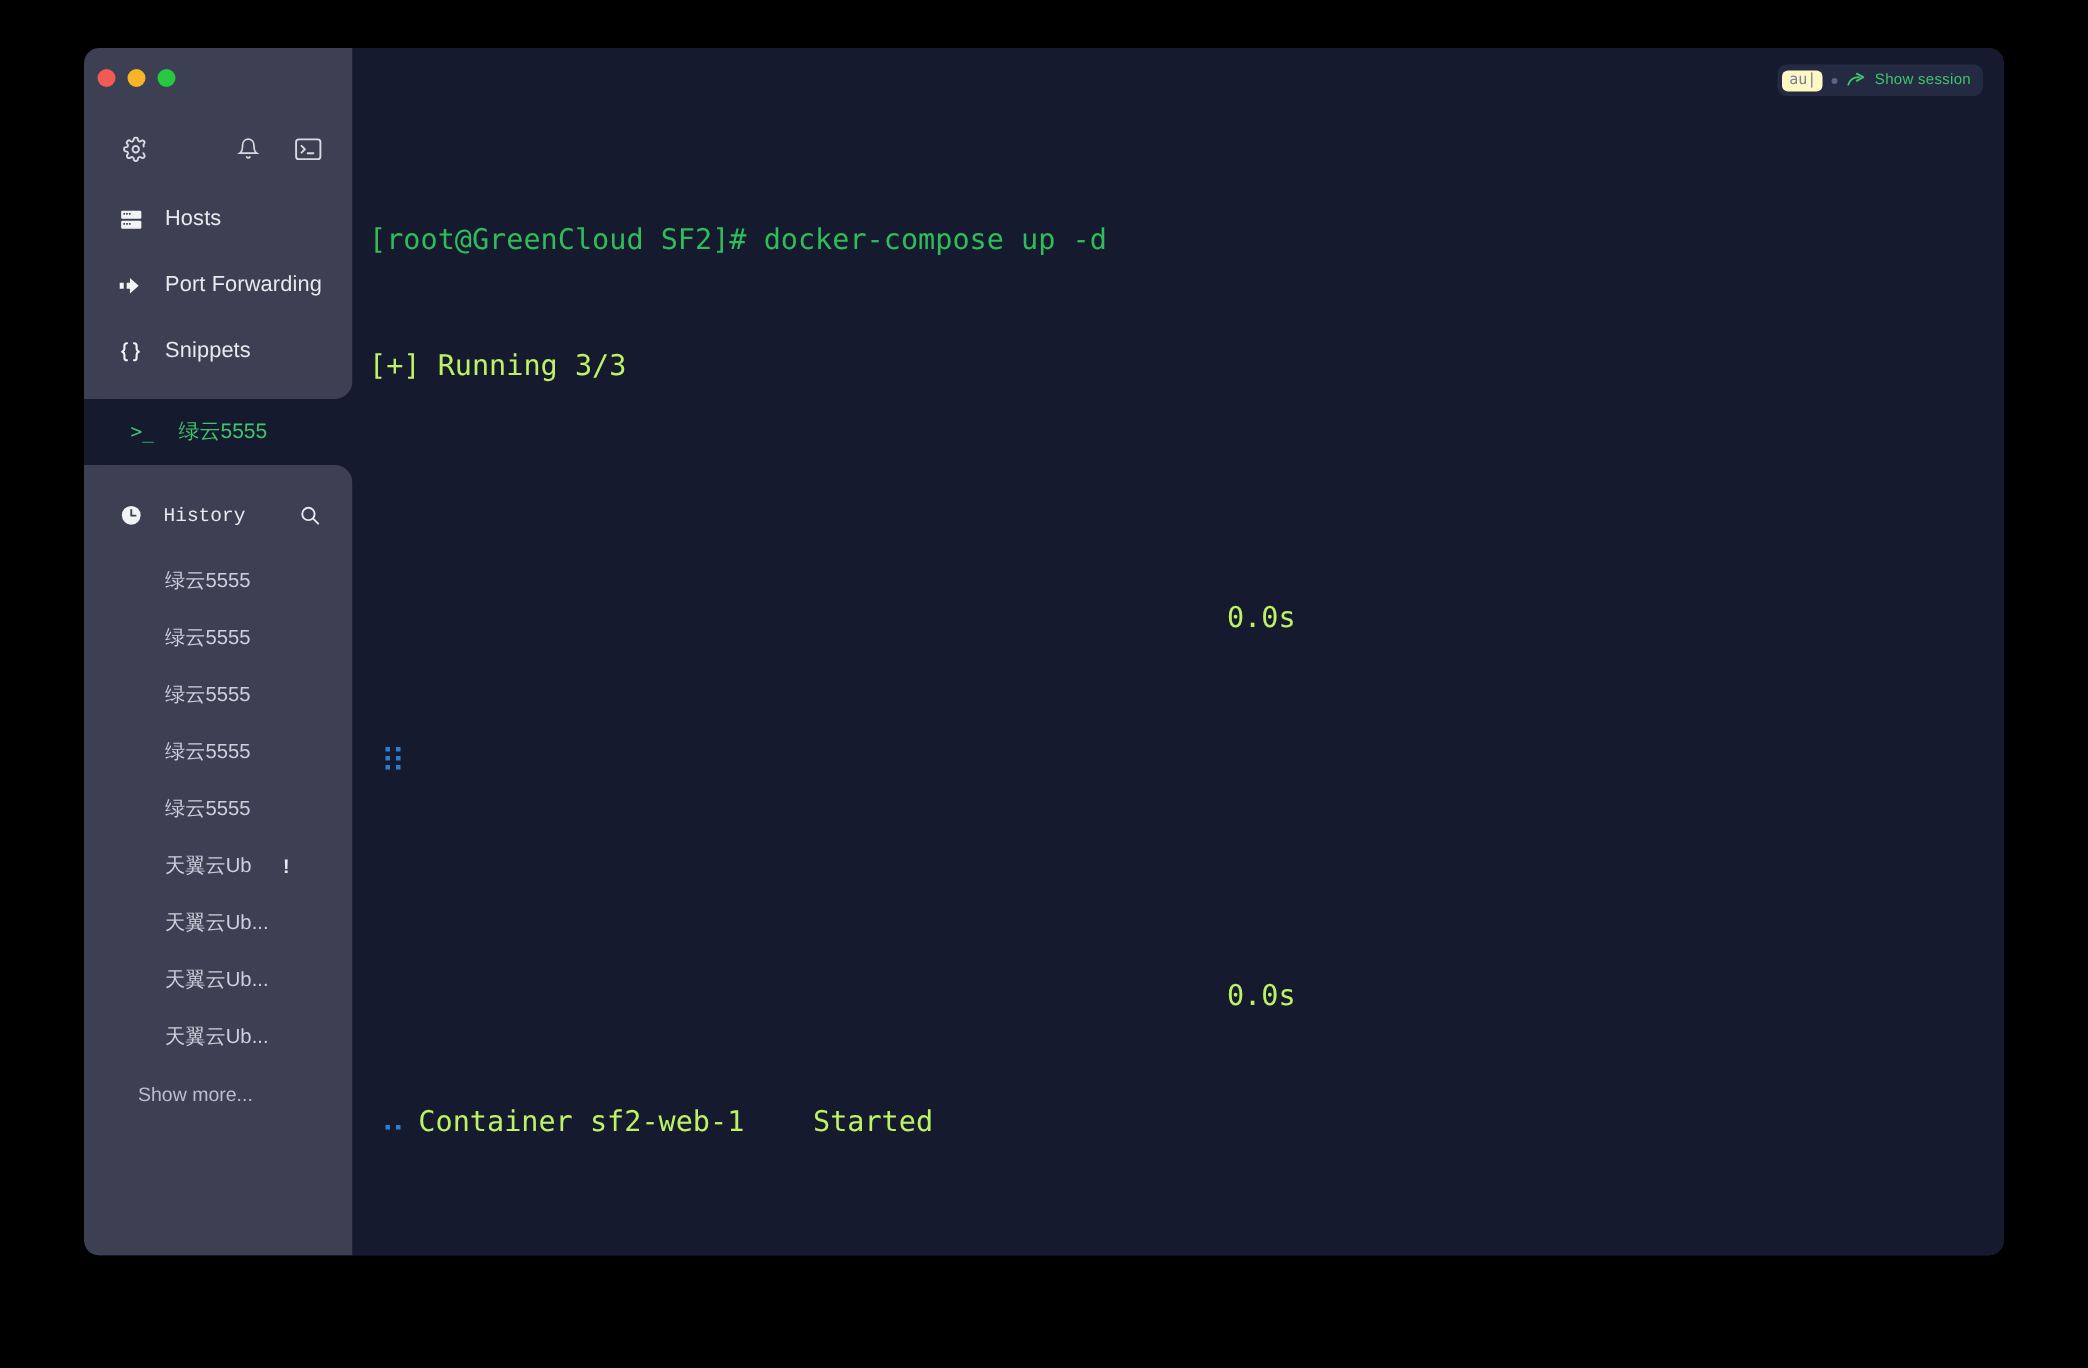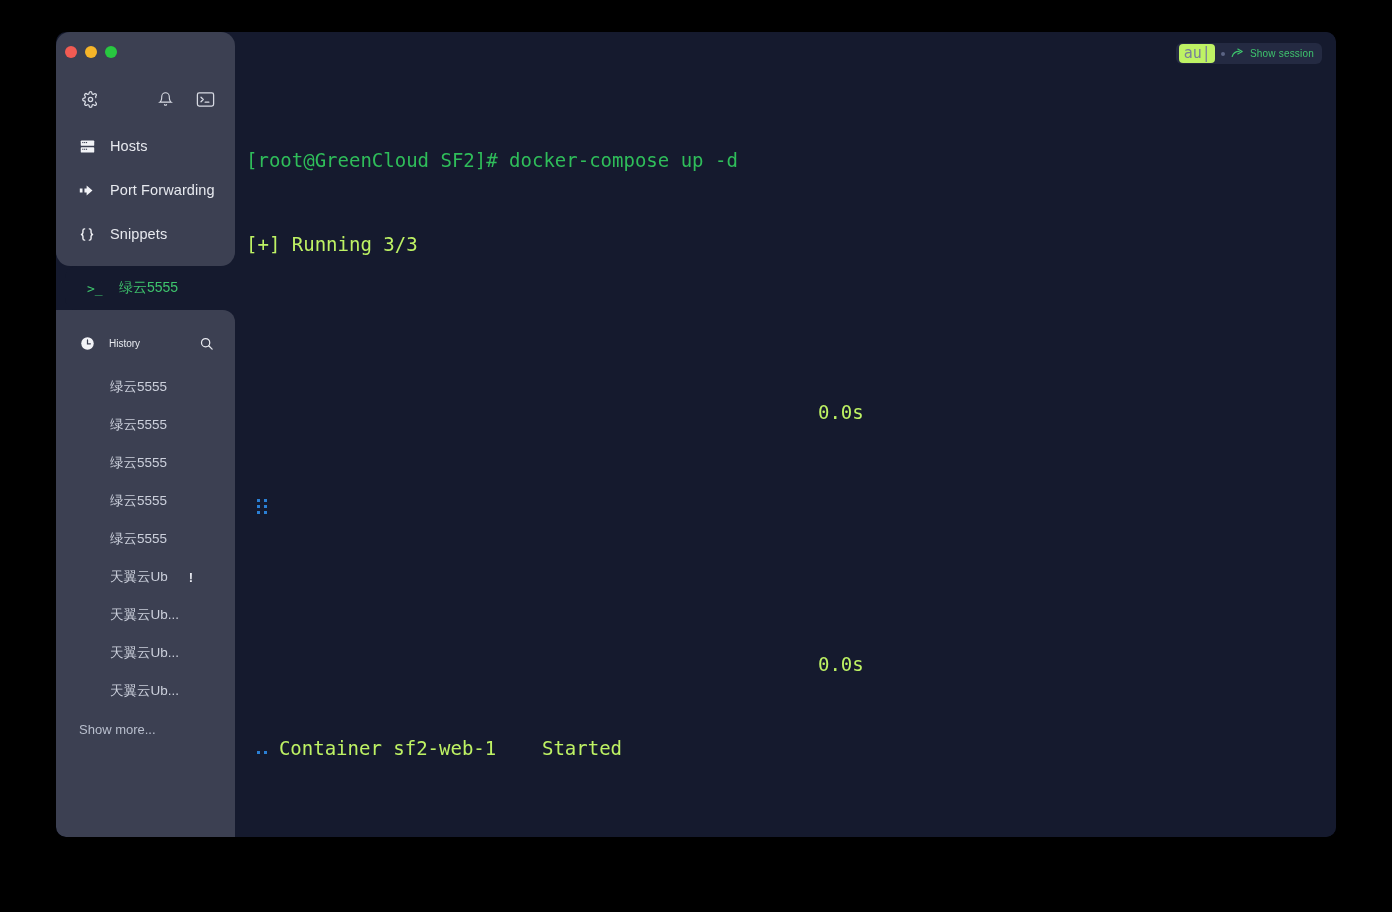--- a/index.html
+++ b/index.html
@@ -32,21 +32,20 @@
   }
 
   .side-panel {
     background: #3c4052;
     position: relative;
   }
   .side-panel-top {
     border-top-left-radius: 10px;
     border-bottom-right-radius: 12px;
     padding-bottom: 8px;
-    border-radius: 14px;
   }
   .side-panel-bottom {
     border-top-right-radius: 12px;
     border-bottom-left-radius: 10px;
     flex: 1 1 auto;
     padding-top: 6px;
     overflow: hidden;
   }
 
   
@@ -122,22 +121,23 @@
   }
 
   
   .history-head {
     display: flex;
     align-items: center;
     height: 42px;
     padding: 0 20px 0 22px;
     gap: 13px;
     color: #e7e9ef;
-    font-size: 10px;
+    font-size: 13px;
     margin-top: 6px;
+    font-family: Liberation Mono, monospace;
   }
   .history-head .hist-ico {
     width: 18px; height: 18px; flex: 0 0 18px;
     display: inline-flex; align-items: center; justify-content: center;
   }
   .history-head .grow { flex: 1 1 auto; }
 
   
   .hist-list { padding-top: 4px; }
   .hist-item {
@@ -153,21 +153,21 @@
     margin-left: auto;
     color: #e8eaf1;
     font-weight: 700;
     font-size: 13px;
     padding-right: 26px;
   }
   .hist-more {
     display: flex;
     align-items: center;
     height: 38px;
-    padding-left: 23px;
+    padding-left: 36px;
     color: #b9bfce;
     font-size: 13px;
   }
 
   
   #terminal {
     flex: 1 1 auto;
     background: #151a2e;
     position: relative;
     overflow: hidden;
@@ -195,24 +195,24 @@
     align-items: center;
     gap: 6px;
     padding: 0 8px 0 3px;
     background: #242a42;
     border-radius: 6px;
     font-size: 10px;
     color: #3ec46d;
     font-family: "Liberation Sans", sans-serif;
   }
   #share-pill .au-chip {
-    background: #bef264;
+    background: #fef9c3;
     border-radius: 4px;
     color: #787f99;
-    font-size: 15px;
+    font-size: 10px;
     padding: 2px 4px 2px 5px;
     line-height: 1;
     font-family: "DejaVu Sans Mono", monospace;
   }
   #share-pill .mini-dot {
     width: 4px; height: 4px; border-radius: 50%;
     background: #5b6persist;
     background: #5b6484;
   }
   #share-pill .share-arrow { display: inline-flex; align-items: center; color: #3ec46d; }

